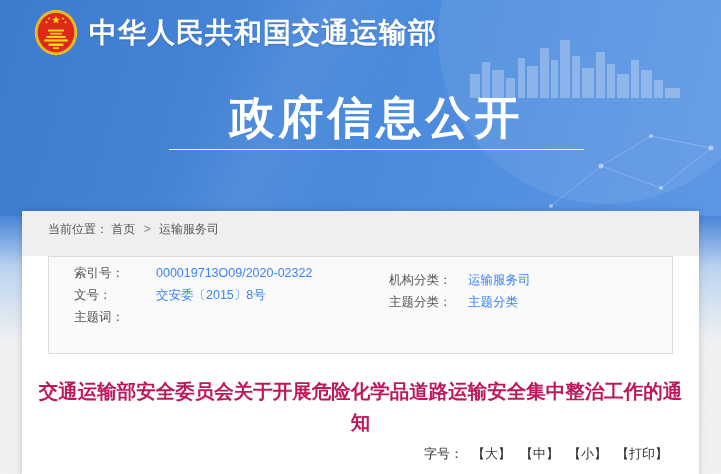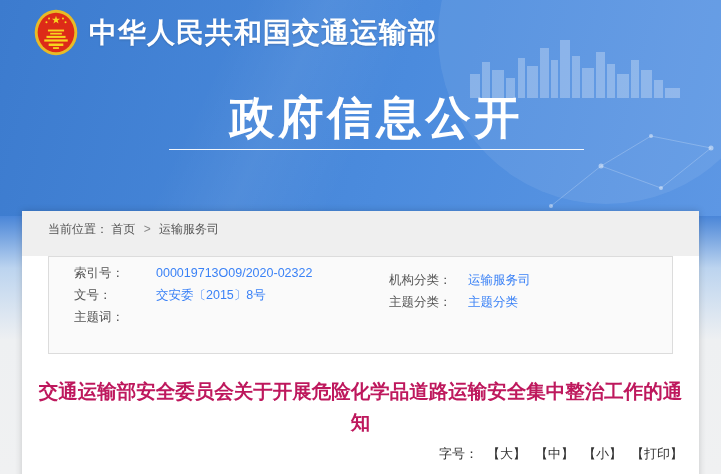--- a/index.html
+++ b/index.html
@@ -57,21 +57,21 @@
   .meta-col.left  .meta-label { margin-left:17px; width:82px; color:#555; }
   .meta-col.right .meta-label { width:79px; color:#555; }
   .meta-value { color:#3b82f6; }
 
   .article-title {
     margin:22px 15px 0; text-align:center; font-weight:bold;
     font-size:19.5px; line-height:31px; color:#be185d; word-break:break-all;
   }
 
   .toolbar {
-    margin-top:7px; padding-right:16px; text-align:right; font-size:13px; color:#333;
+    margin-top:7px; padding-right:31px; text-align:right; font-size:13px; color:#333;
   }
   .toolbar a { color:#333; text-decoration:none; margin-left:9px; }
   .toolbar-label { color:#333; }
 </style>
 </head>
 <body>
 
 <div class="banner">
   <div class="deco-circle"></div>
 

